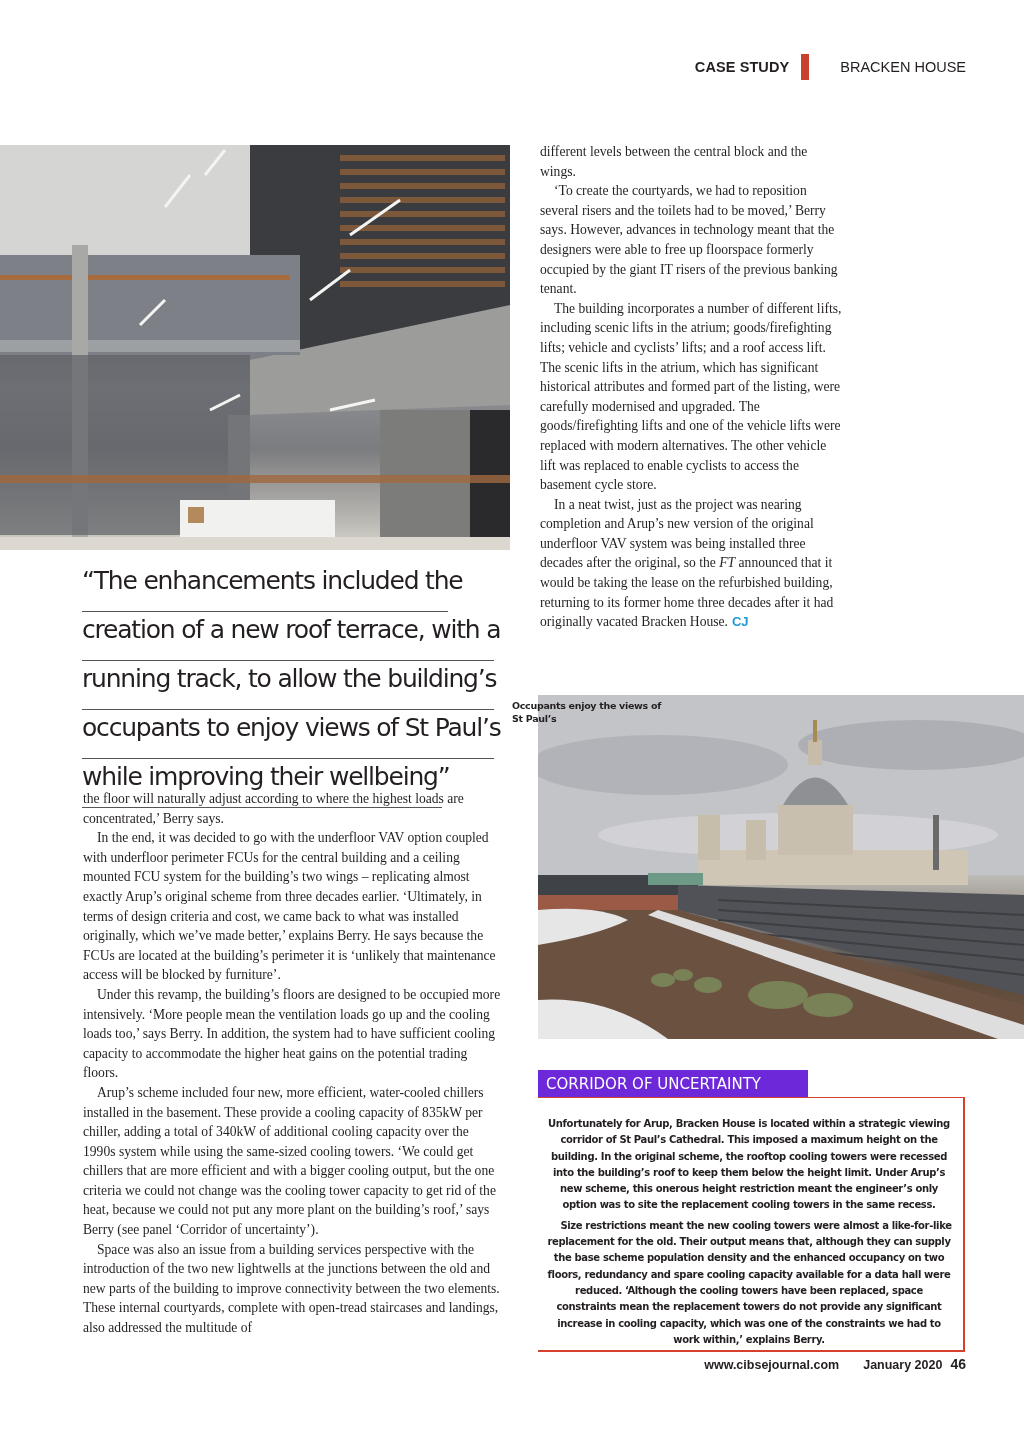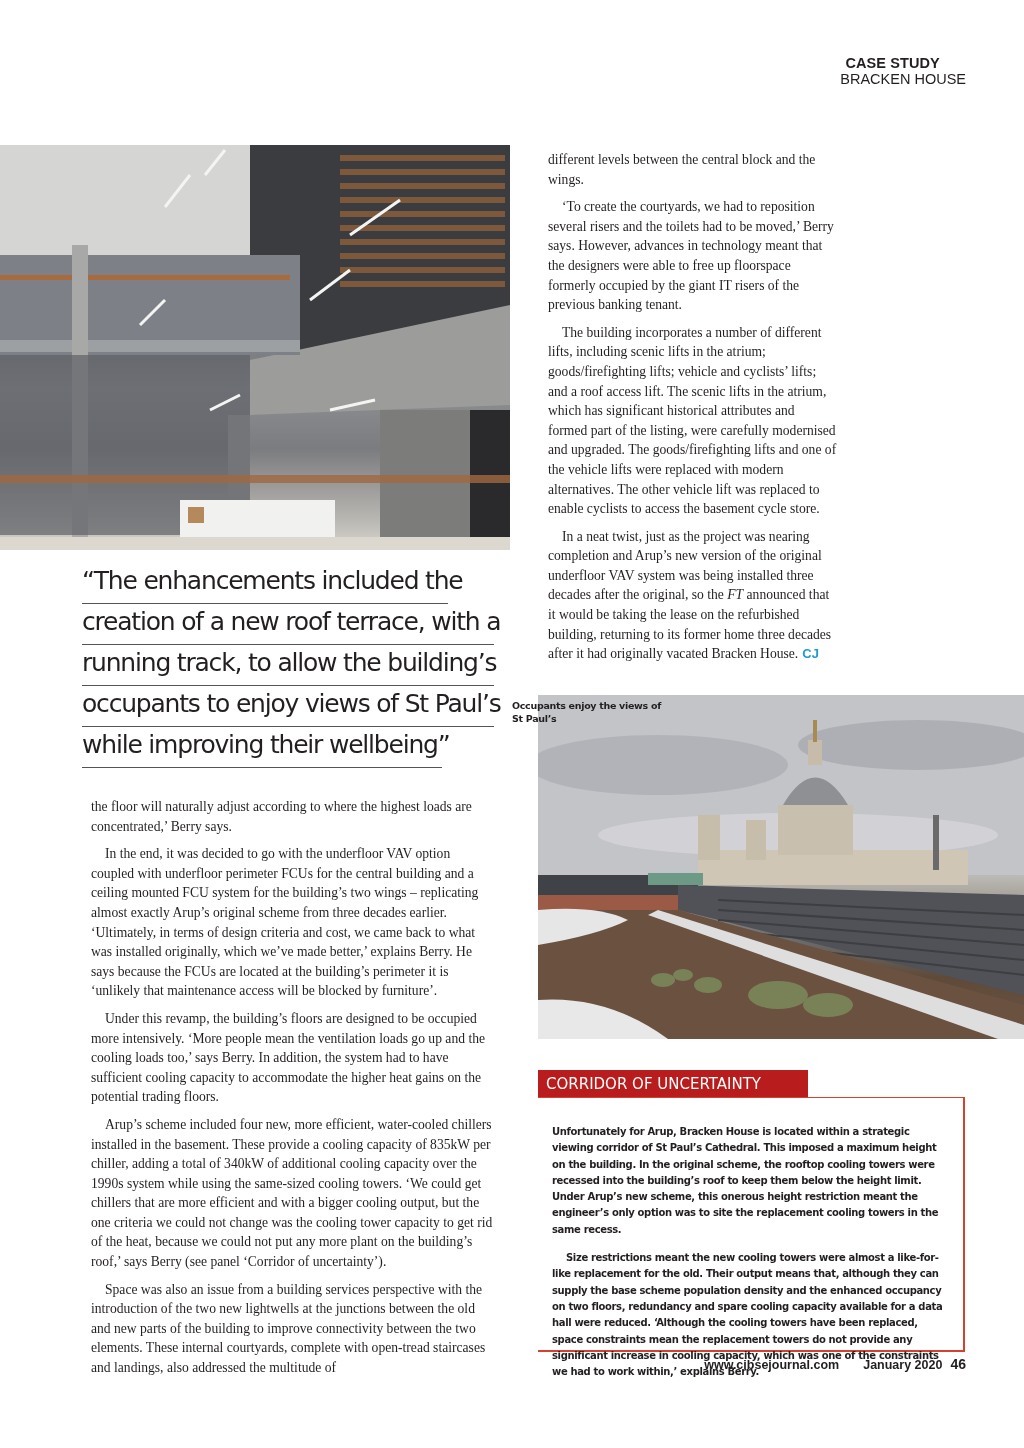--- a/index.html
+++ b/index.html
@@ -4,72 +4,72 @@
 <style>
   html, body { margin: 0; padding: 0; }
   body {
     width: 1024px; height: 1448px; position: relative; overflow: hidden;
     background: #ffffff; color: #231f20;
     font-family: "Liberation Serif", serif;
   }
   .header {
     position: absolute; top: 55px; right: 58px; height: 24px;
     display: flex; align-items: center;
-    font-family: "Liberation Sans", sans-serif; font-size: 14.5px; color: #231f20; flex-direction: column;
+    font-family: "Liberation Sans", sans-serif; font-size: 14.5px; color: #231f20;
   }
   .header .section { font-weight: bold; letter-spacing: 0.1px; }
   .header .bar { width: 8px; height: 26px; background: #c8412f; margin: 0 10px 0 12px; }
   .header .topic { font-weight: normal; margin-left: 21px; }
 
   .photo { position: absolute; overflow: hidden; }
   .photo-atrium { left: 0; top: 145px; width: 510px; height: 405px;
     background: linear-gradient(180deg, #d8d8d6 0%, #cfcfcd 22%, #8b8d90 30%, #6c6e72 45%, #8f9093 60%, #7b7c7f 75%, #b7b5b0 92%, #d9d6cf 100%); }
   .photo-roof { left: 538px; top: 695px; width: 486px; height: 344px;
     background: linear-gradient(180deg, #b9bcc2 0%, #c9cbcf 25%, #d6d7d9 45%, #a9a59d 58%, #6e6f72 70%, #5f4a3a 82%, #6b5443 100%); }
 
   .quote {
     position: absolute; left: 82px; top: 563px; width: 412px;
     font-family: "DejaVu Sans", sans-serif; font-size: 25px; color: #231f20;
     line-height: 36px; letter-spacing: -1.2px;
   }
-  .quote .qline { display: block; border-bottom: 1.5px solid #555; padding-bottom: 4px; white-space: nowrap; }
+  .quote .qline { display: block; border-bottom: 1.5px solid #555; padding-bottom: 12px; white-space: nowrap; }
 
   .body-text {
     font-family: "Liberation Serif", serif; font-size: 13.6px; line-height: 19.6px; color: #231f20;
   }
-  .body-text p { margin: 8px; text-indent: 14px; }
+  .body-text p { margin: 0; text-indent: 14px; }
   .body-text p.noindent { text-indent: 0; }
   .col-right-top { position: absolute; left: 540px; top: 142px; width: 305px; }
   .col-left-bottom { position: absolute; left: 83px; top: 789px; width: 420px; }
   .signoff { color: #1f9ad6; font-family: "Liberation Sans", sans-serif; font-weight: bold; font-size: 13px; margin-left: 4px; }
   .italic { font-style: italic; }
 
   .caption {
     position: absolute; left: 512px; top: 699px; width: 150px;
     font-family: "DejaVu Sans", sans-serif; font-weight: bold; font-size: 9.5px; line-height: 13px; color: #231f20;
     letter-spacing: -0.3px;
   }
 
   .panel { position: absolute; left: 538px; top: 1070px; width: 427px; height: 282px; }
   .panel .panel-title {
     position: absolute; left: 0; top: 0; width: 270px; height: 27px;
-    background: #b91c1c; color: #fff;
+    background: #6d28d9; color: #fff;
     font-family: "DejaVu Sans", sans-serif; font-size: 15px; line-height: 28px; padding-left: 8px; box-sizing: border-box;
   }
   .panel .panel-box {
     position: absolute; left: 0; top: 27px; width: 427px; height: 255px;
     border-right: 2px solid #d6402f; border-bottom: 2px solid #d6402f; border-top: 1.5px solid #d6402f;
     box-sizing: border-box;
   }
   .panel .panel-body {
     position: absolute; left: 2px; top: 42px; width: 418px;
     font-family: "DejaVu Sans", sans-serif; font-weight: bold; font-size: 10px; line-height: 16.3px; color: #231f20;
     letter-spacing: -0.35px;
   }
-  .panel .panel-body p { margin: 12px; }
+  .panel .panel-body p { margin: 4px; text-align: center; }
   .panel .panel-body p.indent { text-indent: 14px; }
 
   .footer {
     position: absolute; right: 58px; top: 1356px;
     font-family: "Liberation Sans", sans-serif; font-size: 12.5px; color: #231f20; display: flex; align-items: baseline;
   }
   .footer .url { font-weight: bold; margin-left: 19px; }
   .footer .date { font-weight: bold; margin-left: 24px; }
   .footer .page { font-weight: bold; font-size: 14px; margin-left: 8px; }
 </style>

